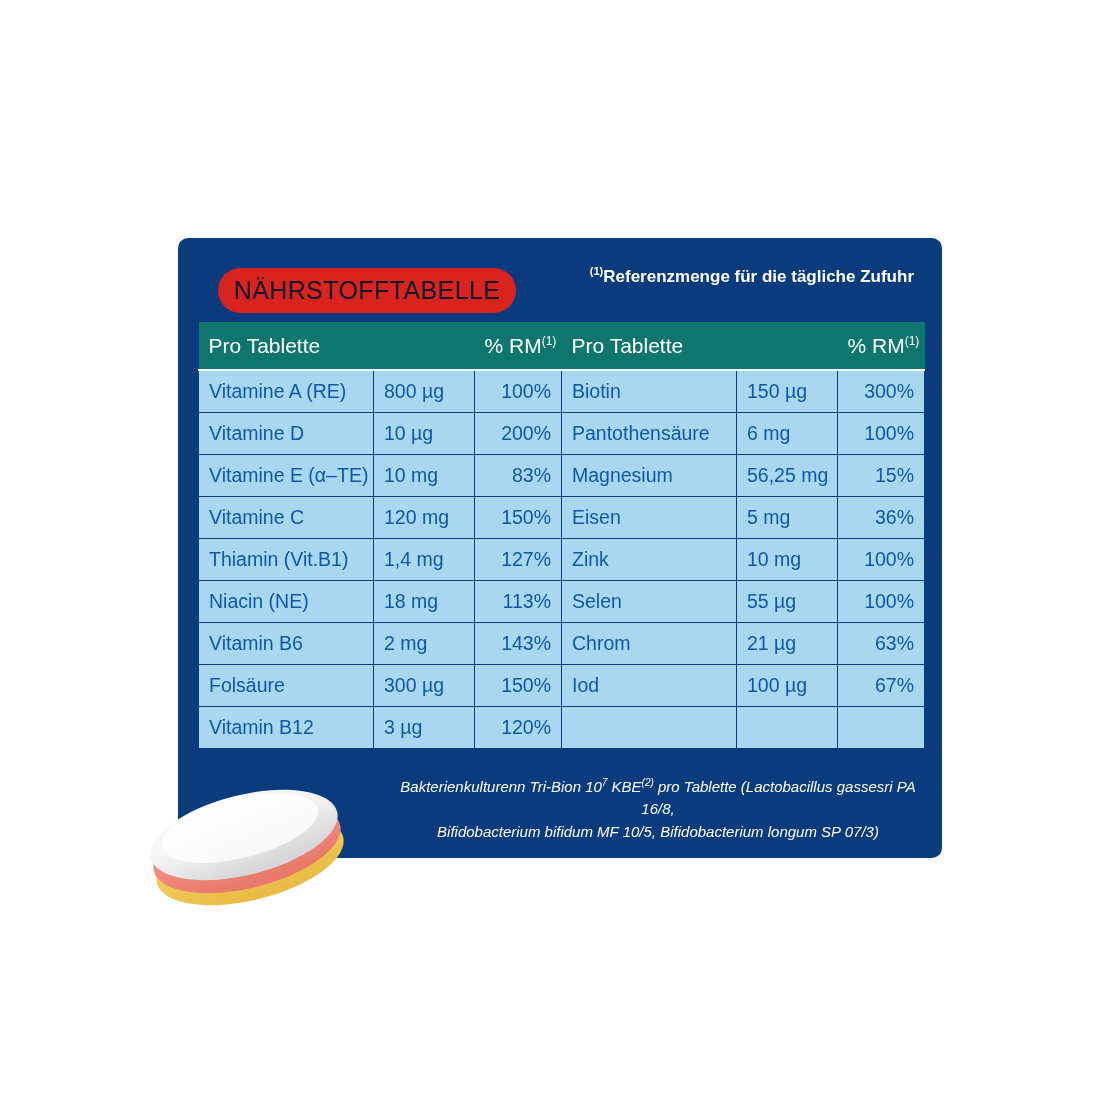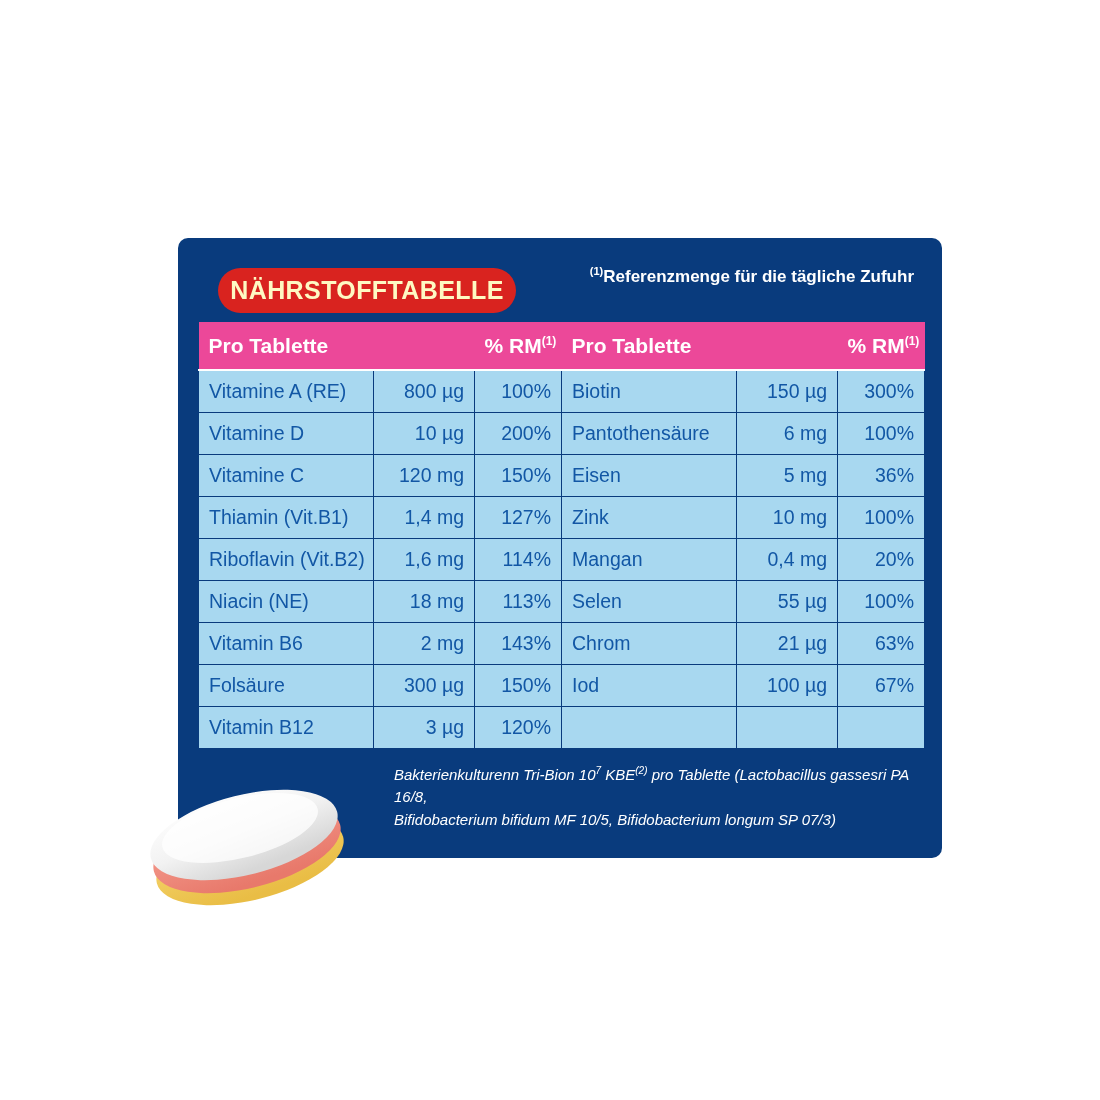--- a/index.html
+++ b/index.html
@@ -31,27 +31,27 @@
     height: 58px;
   }
   #title-pill {
     position: absolute;
     left: 20px;
     top: 8px;
     width: 298px;
     height: 45px;
     background: #d9231f;
     border-radius: 23px;
-    color: #fef9c3;
+    color: #0f172a;
     font-size: 25px;
     letter-spacing: 0.4px;
     display: flex;
     align-items: center;
     justify-content: center;
-    font-weight: 700;
+    font-weight: 400;
   }
   #footnotes {
     position: absolute;
     right: 8px;
     top: 4px;
     text-align: right;
     color: #ffffff;
     font-size: 17px;
     line-height: 1.35;
     font-weight: 700;
@@ -77,46 +77,47 @@
     height: 42px;
     padding: 0 10px;
     font-size: 19.5px;
     color: #1257a5;
     border: 1px solid #093b7d;
     background: #a8d8f0;
     white-space: nowrap;
     overflow: hidden;
   }
   table.nutri thead th {
-    background: #ec4899;
+    background: #0f766e;
     color: #ffffff;
     border: none;
     border-bottom: 2px solid #ffffff;
     font-size: 21px;
-    font-weight: 700;
+    font-weight: 400;
     height: 48px;
     text-align: left;
     vertical-align: middle;
   }
   table.nutri thead th.rm { text-align: right; }
   table.nutri thead th sup { font-size: 12px; }
 
   td.name { text-align: left; }
-  td.amt  { text-align: right; }
+  td.amt  { }
   td.rm   { text-align: right; }
   td.blank { background: #093b7d; border-color: #093b7d; }
 
   
   #bottom-note {
-    margin-top: 14px;
+    margin-top: 26px;
     padding-left: 196px;
     color: #ffffff;
     font-size: 15px;
     font-style: italic;
     line-height: 1.5;
+    text-align: center;
   }
   #bottom-note sup { font-size: 10px; }
 
   
   #tablet {
     position: absolute;
     left: 140px;
     top: 788px;
     width: 230px;
     height: 130px;
@@ -172,42 +173,42 @@
           </tr>
           <tr>
             <td class="name">Vitamine D</td>
             <td class="amt">10 µg</td>
             <td class="rm">200%</td>
             <td class="name">Pantothensäure</td>
             <td class="amt">6 mg</td>
             <td class="rm">100%</td>
           </tr>
           <tr>
+            <td class="name">Vitamine E (α–TE)</td>
+            <td class="amt">10 mg</td>
+            <td class="rm">83%</td>
+            <td class="name">Magnesium</td>
+            <td class="amt">56,25 mg</td>
+            <td class="rm">15%</td>
+          </tr>
+          <tr>
             <td class="name">Vitamine C</td>
             <td class="amt">120 mg</td>
             <td class="rm">150%</td>
             <td class="name">Eisen</td>
             <td class="amt">5 mg</td>
             <td class="rm">36%</td>
           </tr>
           <tr>
             <td class="name">Thiamin (Vit.B1)</td>
             <td class="amt">1,4 mg</td>
             <td class="rm">127%</td>
             <td class="name">Zink</td>
             <td class="amt">10 mg</td>
             <td class="rm">100%</td>
-          </tr>
-          <tr>
-            <td class="name">Riboflavin (Vit.B2)</td>
-            <td class="amt">1,6 mg</td>
-            <td class="rm">114%</td>
-            <td class="name">Mangan</td>
-            <td class="amt">0,4 mg</td>
-            <td class="rm">20%</td>
           </tr>
           <tr>
             <td class="name">Niacin (NE)</td>
             <td class="amt">18 mg</td>
             <td class="rm">113%</td>
             <td class="name">Selen</td>
             <td class="amt">55 µg</td>
             <td class="rm">100%</td>
           </tr>
           <tr>

